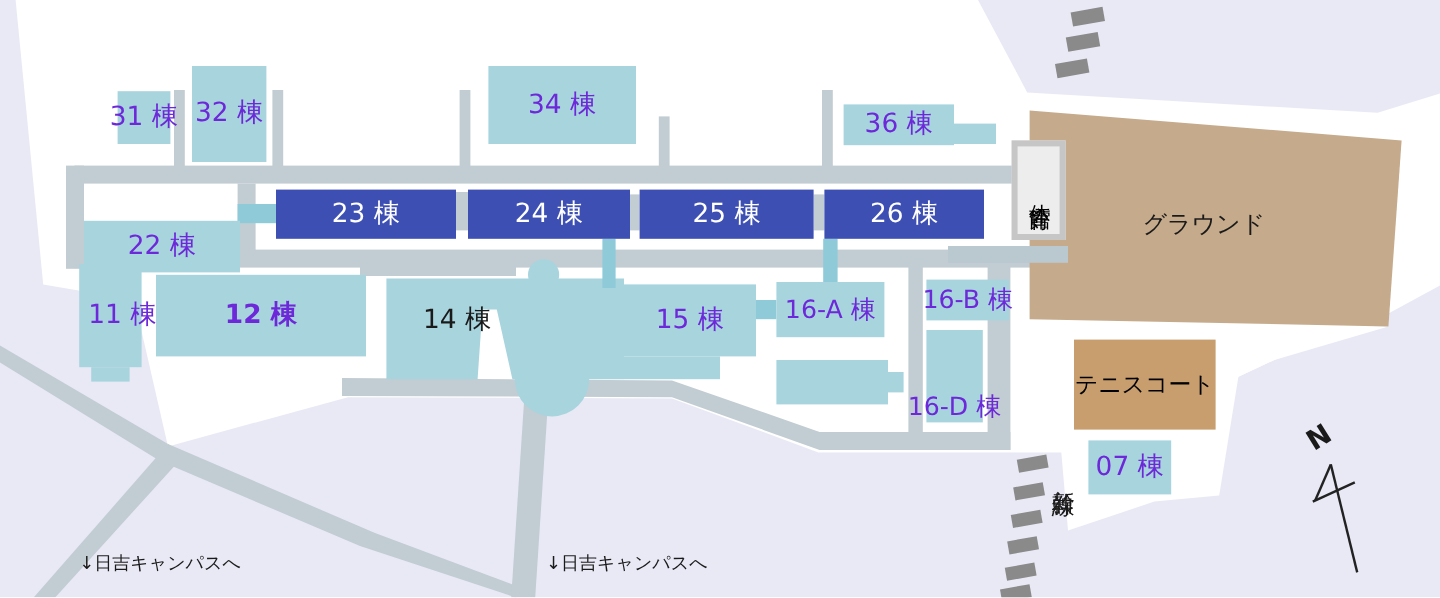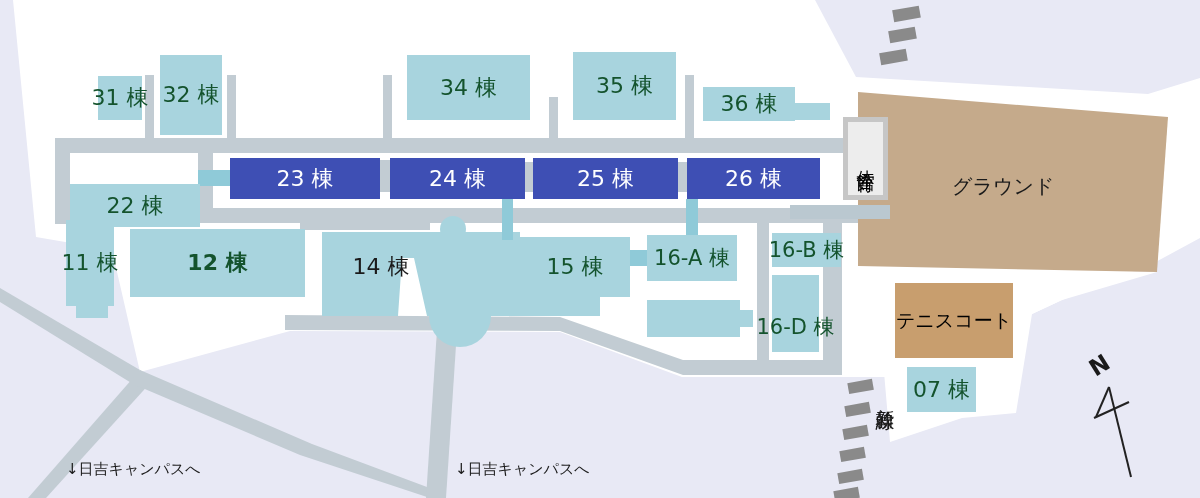--- a/index.html
+++ b/index.html
@@ -1,20 +1,20 @@
 <!DOCTYPE html>
 <html><head>
 <meta charset="utf-8">
 <style>
   html,body{margin:0;padding:0;background:#fff;}
   .map{position:relative;width:1200px;height:498px;overflow:hidden;background:#fff;
        font-family:"DejaVu Sans",sans-serif;}
   .layer{position:absolute;left:0;top:0;}
   .bld{position:absolute;display:flex;align-items:center;justify-content:center;
-       font-size:22px;color:#14532d;white-space:nowrap;z-index:2;line-height:1;}
+       font-size:22px;color:#6d28d9;white-space:nowrap;z-index:2;line-height:1;}
   .light{background:#a8d4de;}
   .dark{background:#3e4fb4;color:#ffffff;justify-content:center;}
   .shape{position:absolute;background:#a8d4de;z-index:1;}
   .teal{background:#8fcad8;}
   .lbl{position:absolute;z-index:3;color:#1a1a1a;white-space:nowrap;line-height:1;}
   .center{display:flex;align-items:center;justify-content:center;}
   .gym{position:absolute;z-index:2;background:#ededed;border:5px solid #c6c6c6;
        box-sizing:border-box;display:flex;align-items:center;justify-content:center;}
   .vtext{writing-mode:vertical-rl;text-orientation:upright;letter-spacing:2px;}
   .tennis{position:absolute;background:#c89e6e;z-index:2;display:flex;align-items:center;justify-content:center;}
@@ -96,58 +96,55 @@
 
   <div class="bld light" style="left:98px;top:76px;width:44px;height:44px;">
       <span>31 棟</span>
     </div>
   <div class="bld light" style="left:160px;top:55px;width:62px;height:80px;">
       <span>32 棟</span>
     </div>
   <div class="bld light" style="left:407px;top:55px;width:123px;height:65px;">
       <span>34 棟</span>
     </div>
-  <div class="bld light" style="left:573px;top:52px;width:103px;height:68px;">
-      <span>35 棟</span>
-    </div>
   <div class="bld light" style="left:703px;top:87px;width:92px;height:34px;">
       <span>36 棟</span>
     </div>
   <div class="bld light" style="left:70px;top:156px;width:130px;height:43px;margin-top:28px;">
       <span>22 棟</span>
     </div>
   <div class="bld dark" style="left:230px;top:158px;width:150px;height:41px;">
       <span>23 棟</span>
     </div>
   <div class="bld dark" style="left:390px;top:158px;width:135px;height:41px;">
       <span>24 棟</span>
     </div>
   <div class="bld dark" style="left:533px;top:158px;width:145px;height:41px;">
       <span>25 棟</span>
     </div>
   <div class="bld dark" style="left:687px;top:158px;width:133px;height:41px;">
       <span>26 棟</span>
     </div>
-  <div class="bld light" style="left:66px;top:220px;width:48px;height:86px;">
+  <div class="bld light" style="left:66px;top:220px;width:32px;height:86px;padding-left:20px;">
       <span>11 棟</span>
     </div>
   <div class="bld light" style="left:130px;top:229px;width:175px;height:68px;font-weight:bold;">
       <span>12 棟</span>
     </div>
   <div class="lbl center" style="left:322px;top:256px;width:90px;font-size:22px;margin-left:14px;">14 棟</div>
   <div class="bld light" style="left:520px;top:237px;width:110px;height:60px;">
       <span>15 棟</span>
     </div>
   <div class="bld light" style="left:647px;top:235px;width:90px;height:46px;font-size:21px;">
       <span>16-A 棟</span>
     </div>
   <div class="bld light" style="left:772px;top:233px;width:69px;height:34px;font-size:21px;">
       <span>16-B 棟</span>
     </div>
-  <div class="bld light" style="left:772px;top:275px;width:47px;height:77px;font-size:21px;align-items:flex-end;padding-bottom:14px;box-sizing:border-box;">
+  <div class="bld light" style="left:772px;top:275px;width:47px;height:77px;font-size:21px;align-items:flex-end;padding-bottom:2px;box-sizing:border-box;">
       <span>16-D 棟</span>
     </div>
   <div class="bld light" style="left:907px;top:367px;width:69px;height:45px;">
       <span>07 棟</span>
     </div>
 
   <div class="gym" style="left:843px;top:117px;width:45px;height:83px;">
     <span class="vtext" style="font-size:18px;">体育館</span>
   </div>
 

